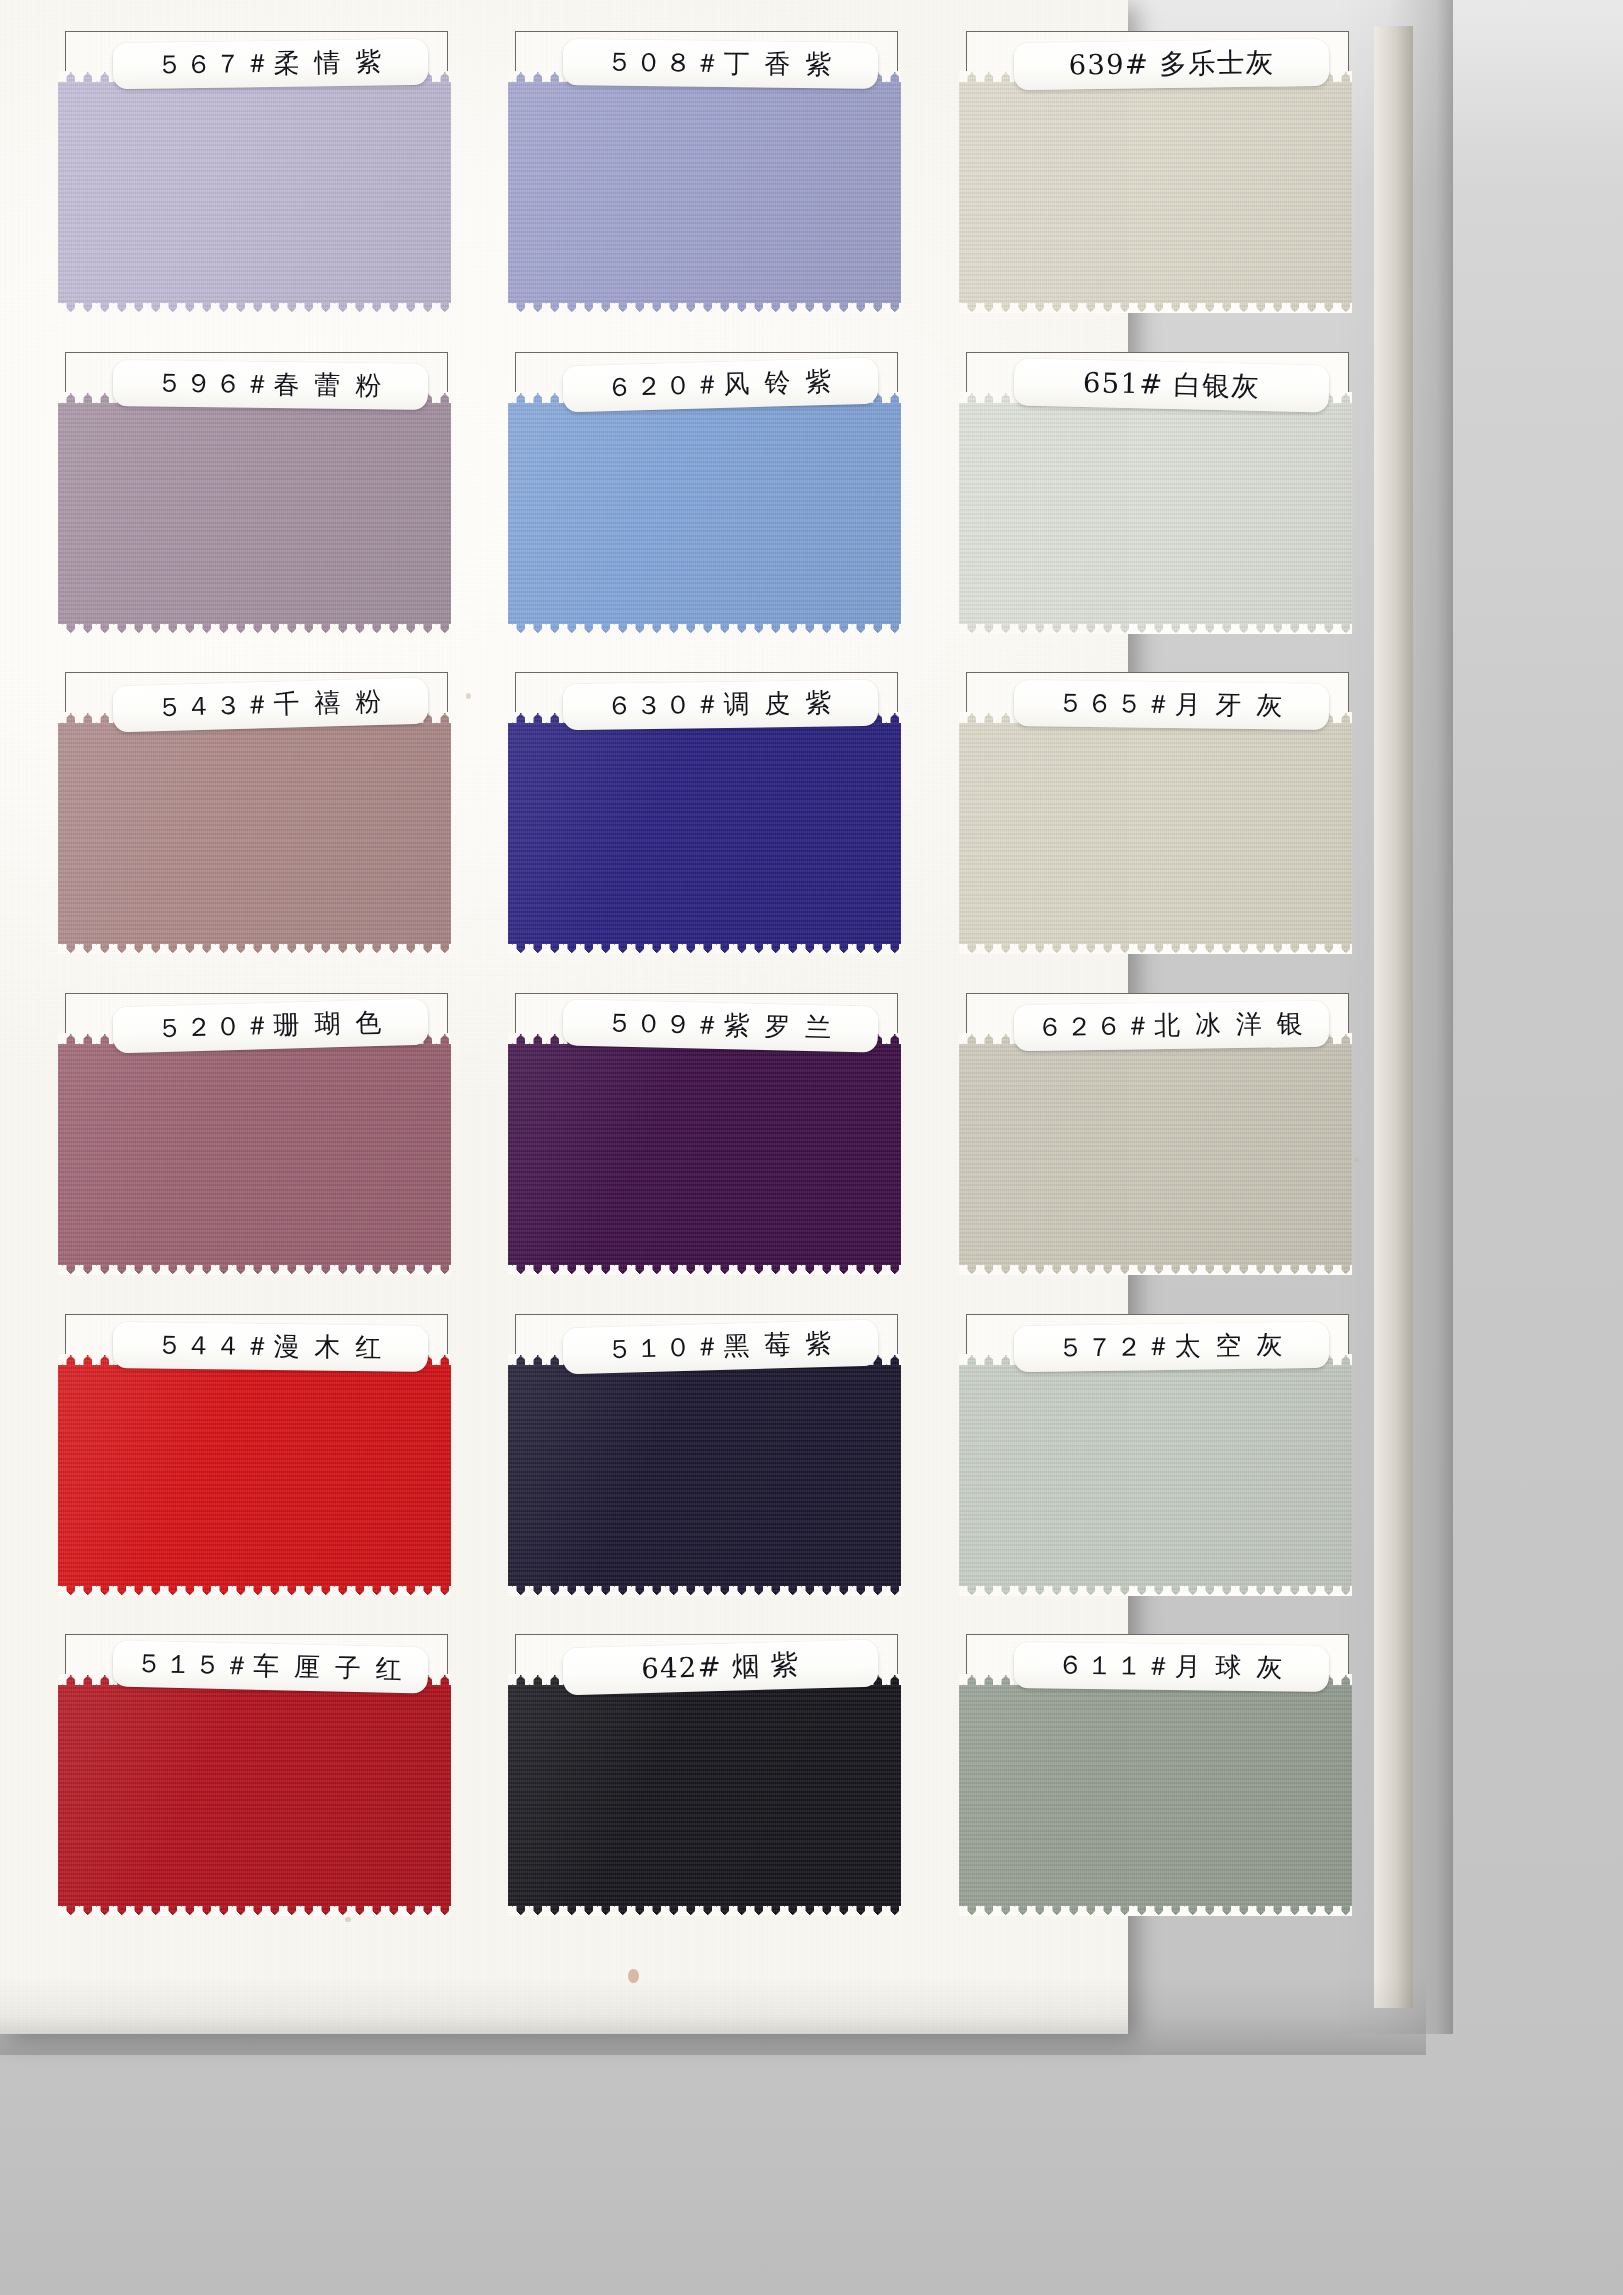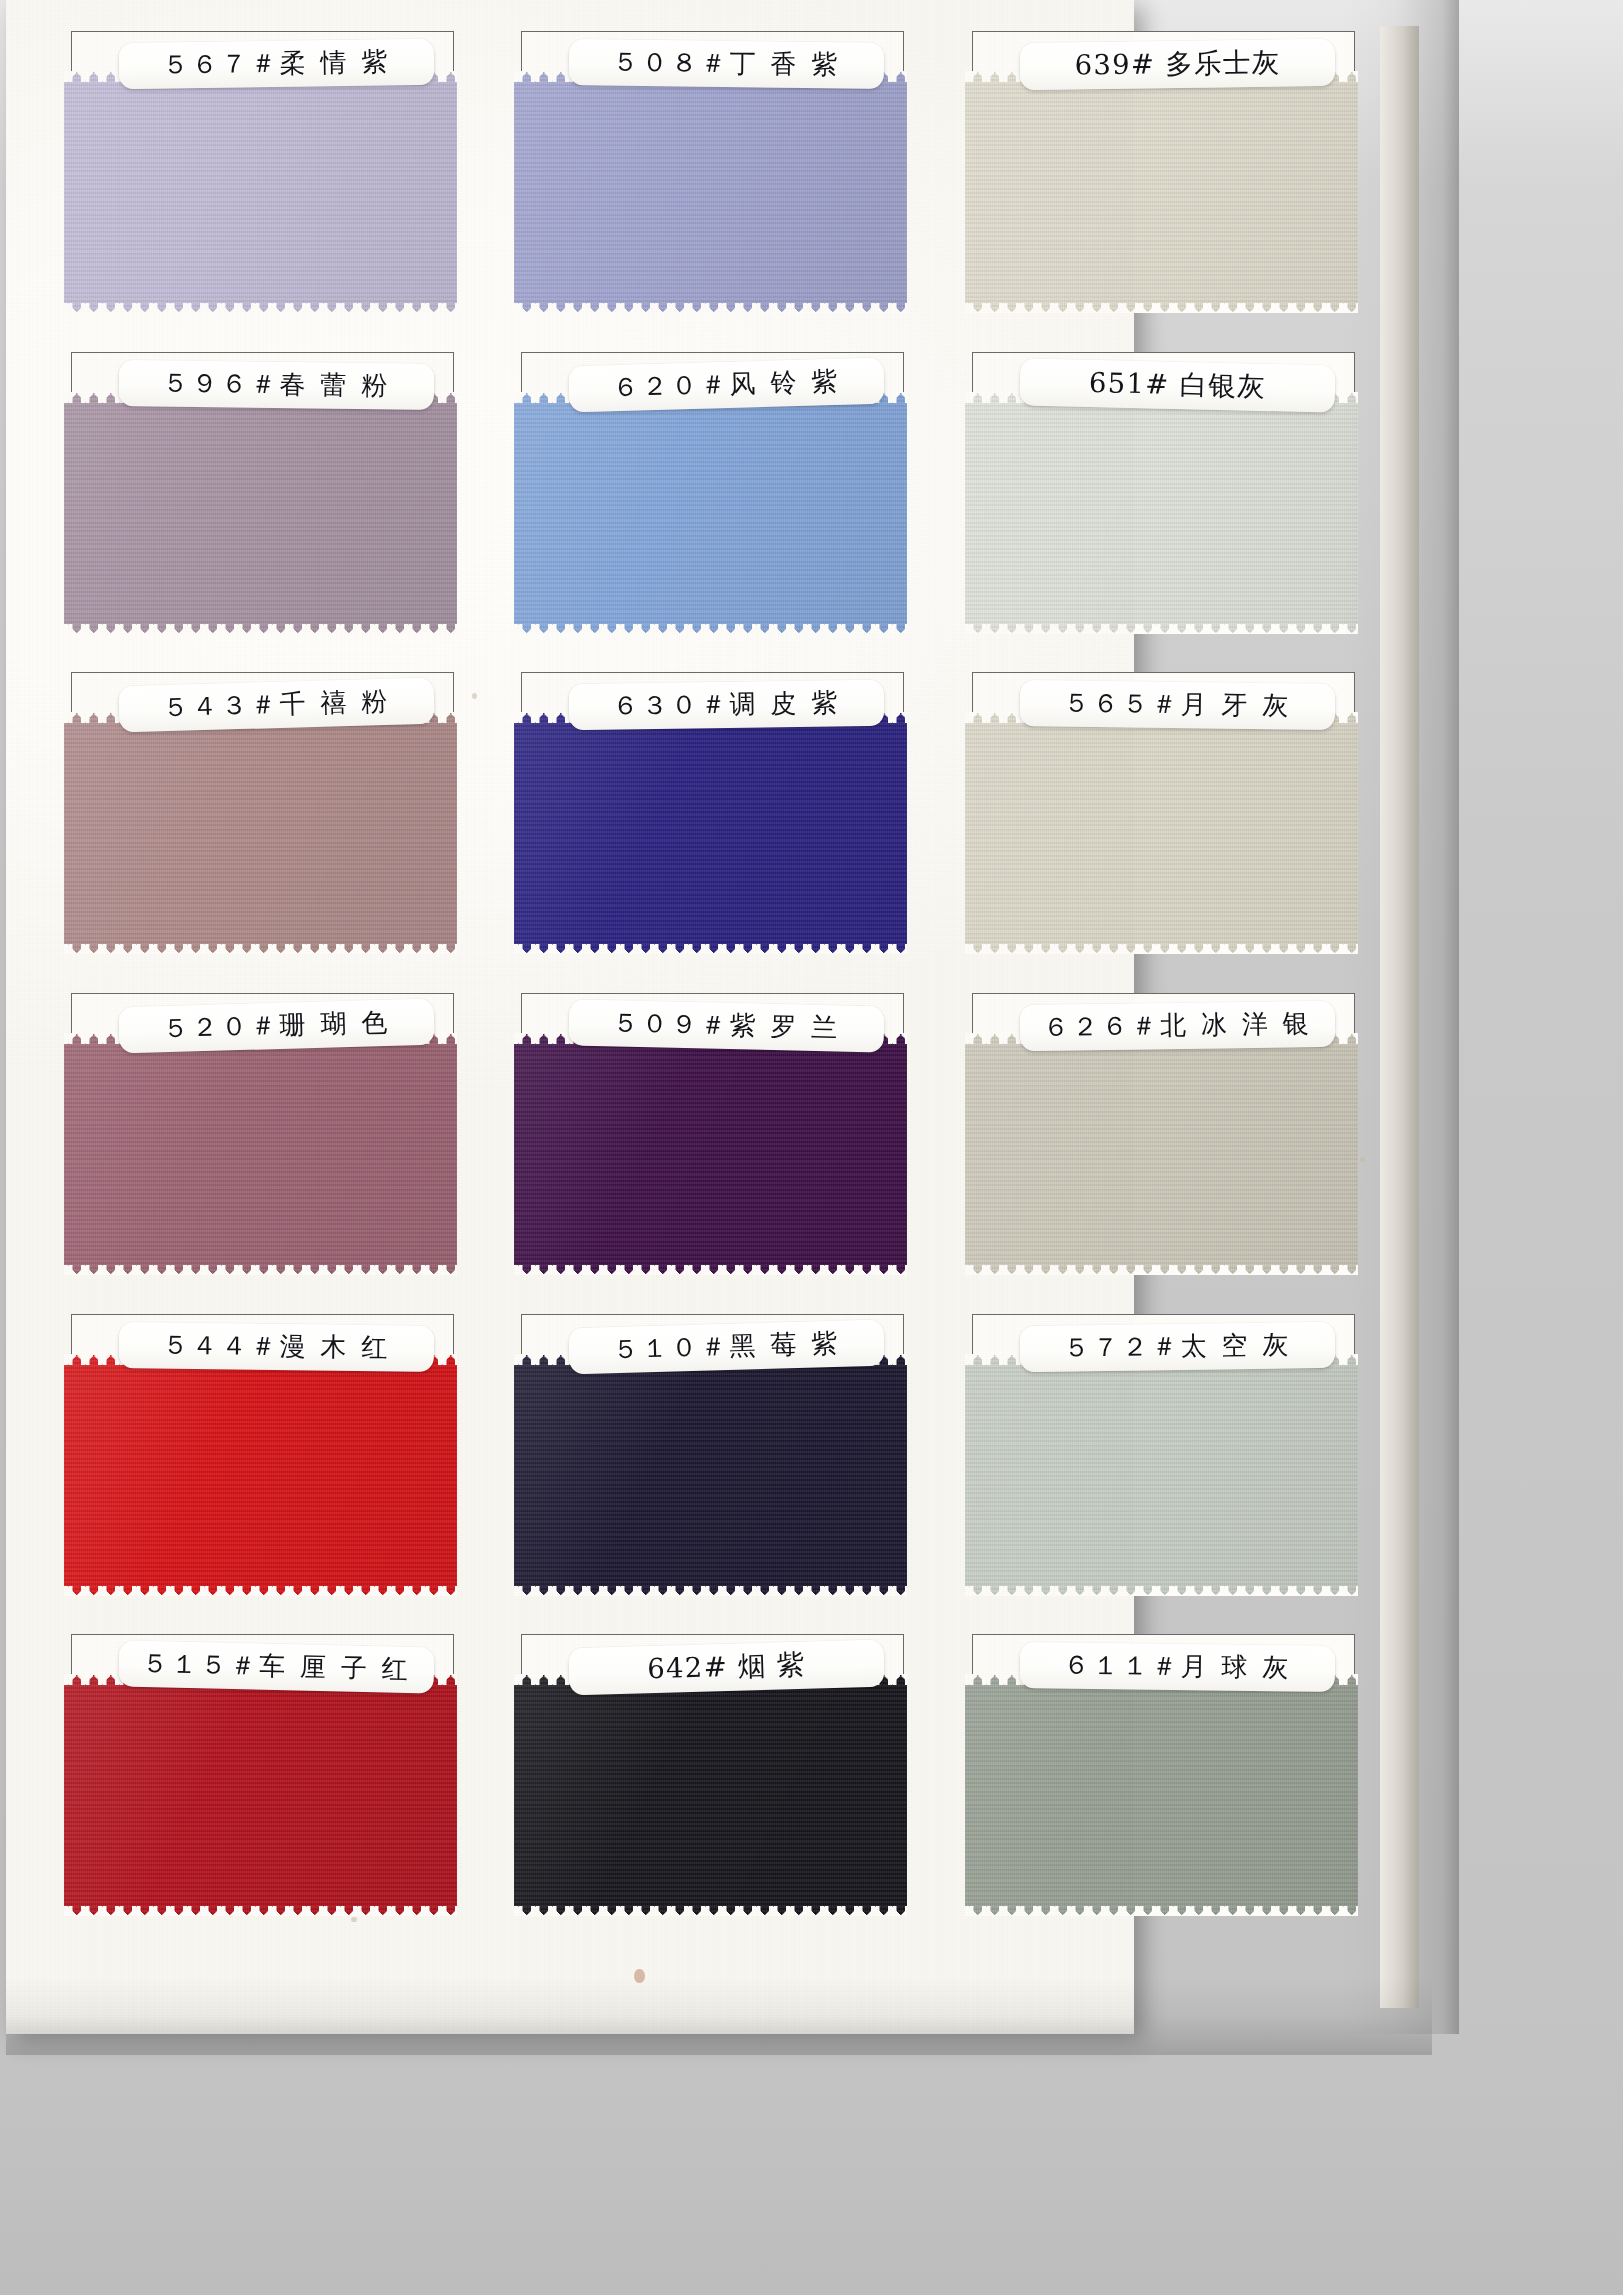--- a/index.html
+++ b/index.html
@@ -14,21 +14,21 @@
 
   
   #scan-bg{
     position:absolute;left:0;top:0;width:1623px;height:2295px;
     background:
       linear-gradient(to bottom,#e9e9e9 0%,#d6d6d6 8%,#c9c9c9 40%,#c4c4c4 88%,#bdbdbd 100%);
   }
 
   
   #page{
-    position:absolute;left:6px;top:0;
+    position:absolute;left:0;top:0;
     width:1128px;height:2034px;
     background:
       radial-gradient(ellipse 916px 589px at 30% 25%, #fffefb 0%, #fdfcf8 55%, #f9f7f2 100%);
     box-shadow:9.2px 6.5px 22px rgba(0,0,0,.30);
   }
   
   #page:after{
     content:"";position:absolute;inset:0;pointer-events:none;
     background:
       repeating-linear-gradient(0deg, rgba(0,0,0,.012) 0 0.7px, rgba(0,0,0,0) 0.7px 2px),

